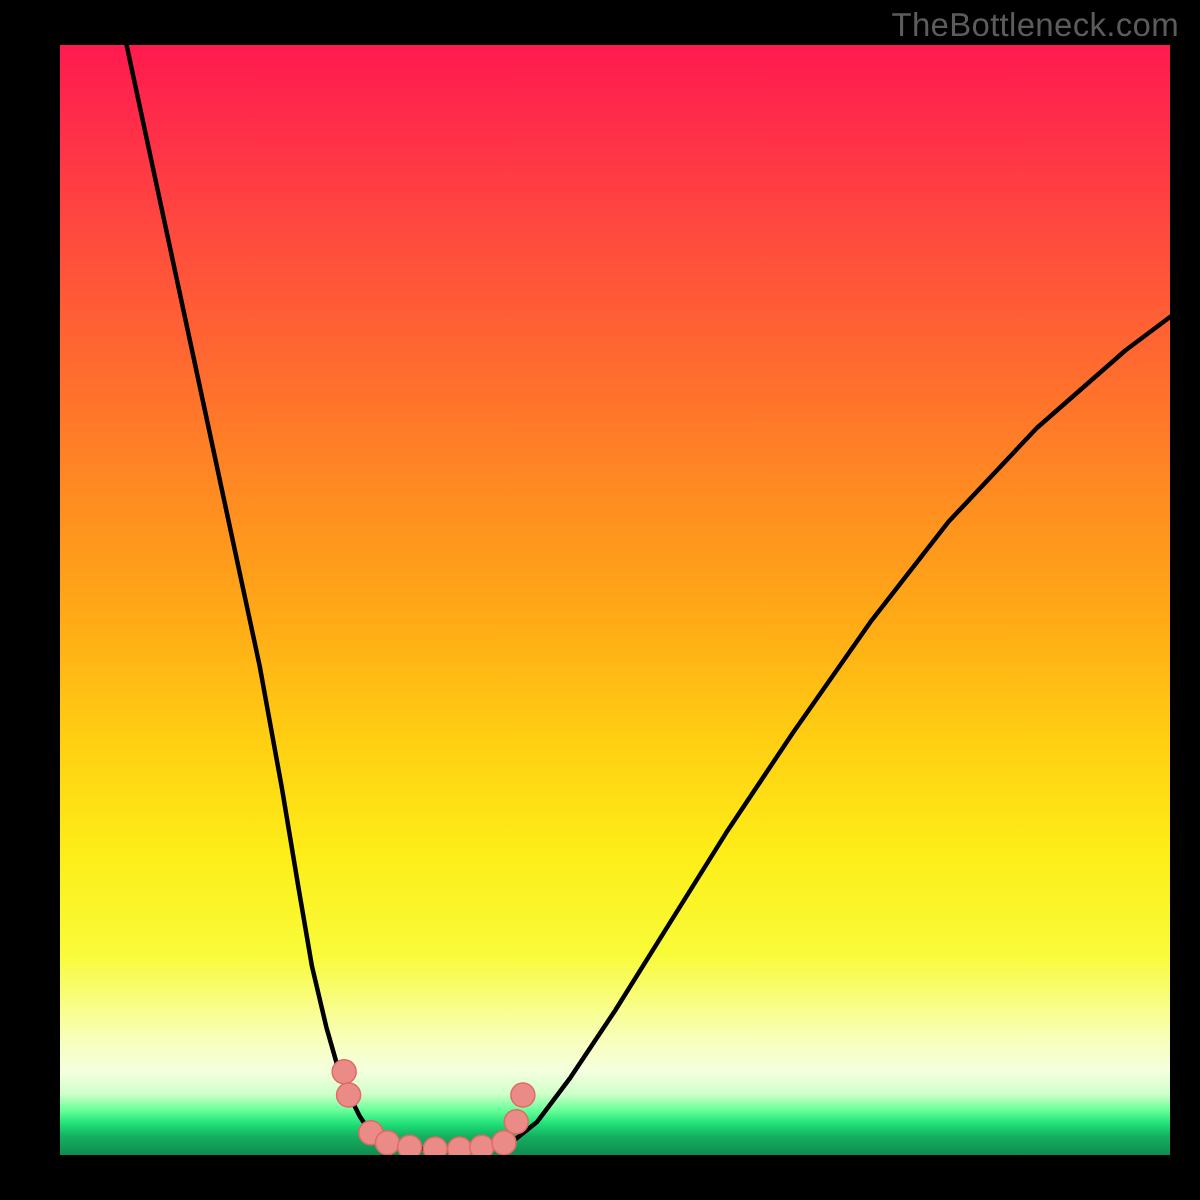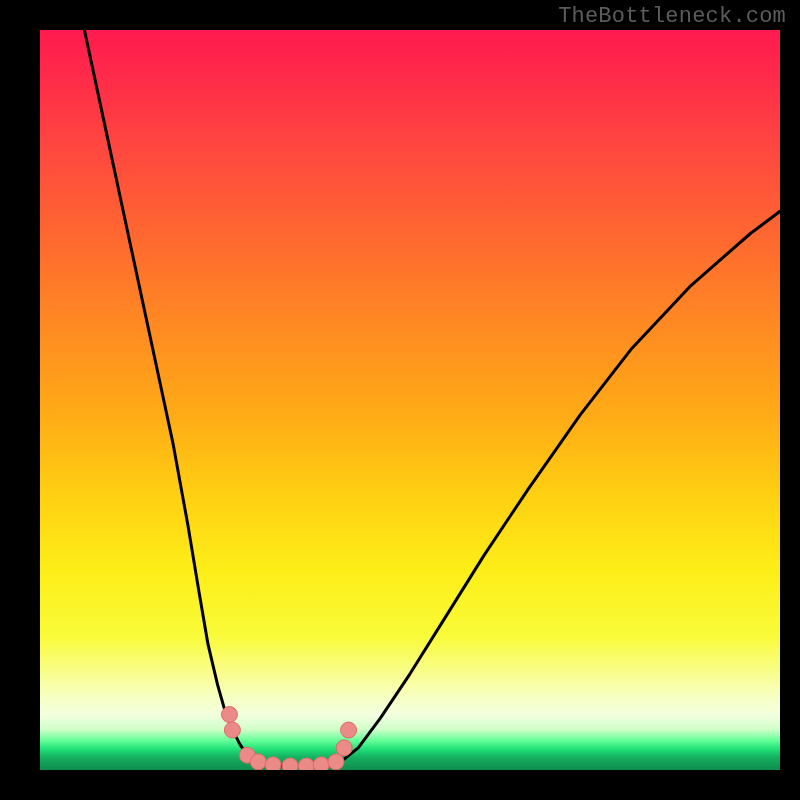--- a/index.html
+++ b/index.html
@@ -54,21 +54,20 @@
     height: 740px;
   }
   .watermark {
     position: absolute;
     top: 4px;
     right: 14px;
     color: #5c5c5c;
     font-size: 22px;
     letter-spacing: 0.2px;
     user-select: none;
-    font-family: Liberation Mono, monospace;
   }
 </style>
 </head>
 <body>
 
 <div class="frame">
 
   <div class="watermark">TheBottleneck.com</div>
 
   <div class="plot-area">

